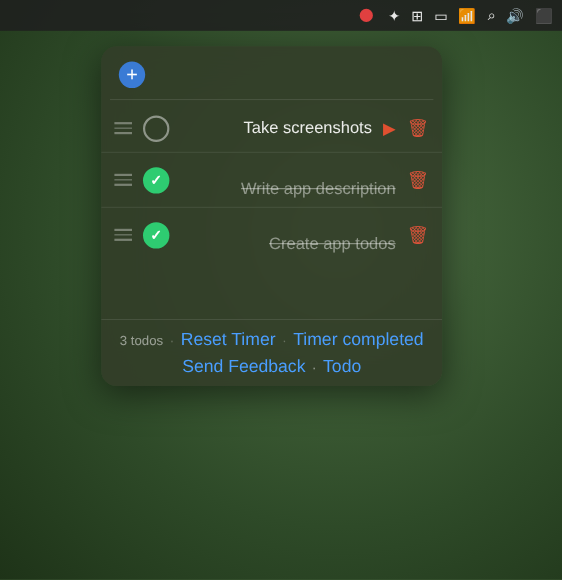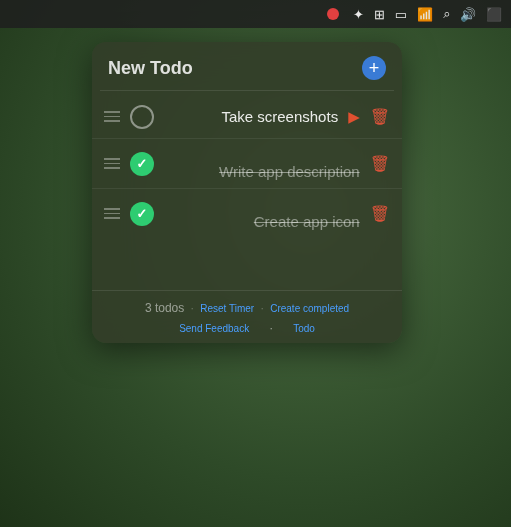--- a/index.html
+++ b/index.html
@@ -199,28 +199,28 @@
     }
 
     .footer-stats .dot {
       opacity: 0.5;
     }
 
     .footer-link {
       color: #4a9eff;
       cursor: pointer;
       text-decoration: none;
-      font-size: 10px;
+      font-size: 16px;
     }
 
     .footer-actions {
       display: flex;
       align-items: center;
       justify-content: center;
-      gap: 20px;
+      gap: 6px;
       margin-top: 6px;
       font-size: 12px;
       color: rgba(255,255,255,0.5);
     }
   </style>
 </head>
 <body>
 
 <div class="desktop-bg"></div>
 
@@ -230,21 +230,20 @@
   <span class="menubar-icon">⊞</span>
   <span class="menubar-icon">▭</span>
   <span class="menubar-icon">📶</span>
   <span class="menubar-icon">⌕</span>
   <span class="menubar-icon">🔊</span>
   <span class="menubar-icon">⬛</span>
 </div>
 
 <div class="panel">
   <div class="panel-header">
-    <span class="panel-title">New Todo</span>
     <button class="add-button">+</button>
   </div>
 
   <div class="divider"></div>
 
   <div class="todo-list">
 
     <div class="todo-item">
       <div class="drag-handle">
         <span></span>
@@ -268,35 +267,35 @@
       <span class="delete-button">🗑</span>
     </div>
 
     <div class="todo-item">
       <div class="drag-handle">
         <span></span>
           <span></span>
           <span></span>
       </div>
       <div class="todo-checkbox checked"></div>
-      <span class="todo-text completed">Create app icon</span>
+      <span class="todo-text completed">Create app todos</span>
       <span class="delete-button">🗑</span>
     </div>
 
   </div>
 
   <div style="height: 48px;"></div>
 
   <div class="panel-footer">
     <div class="footer-stats">
       <span>3 todos</span>
       <span class="dot">·</span>
       <a class="footer-link">Reset Timer</a>
       <span class="dot">·</span>
-      <a class="footer-link">Create completed</a>
+      <a class="footer-link">Timer completed</a>
     </div>
     <div class="footer-actions">
       <a class="footer-link">Send Feedback</a>
       <span class="dot">·</span>
       <a class="footer-link">Todo</a>
     </div>
   </div>
 </div>
 
 </body></html>

